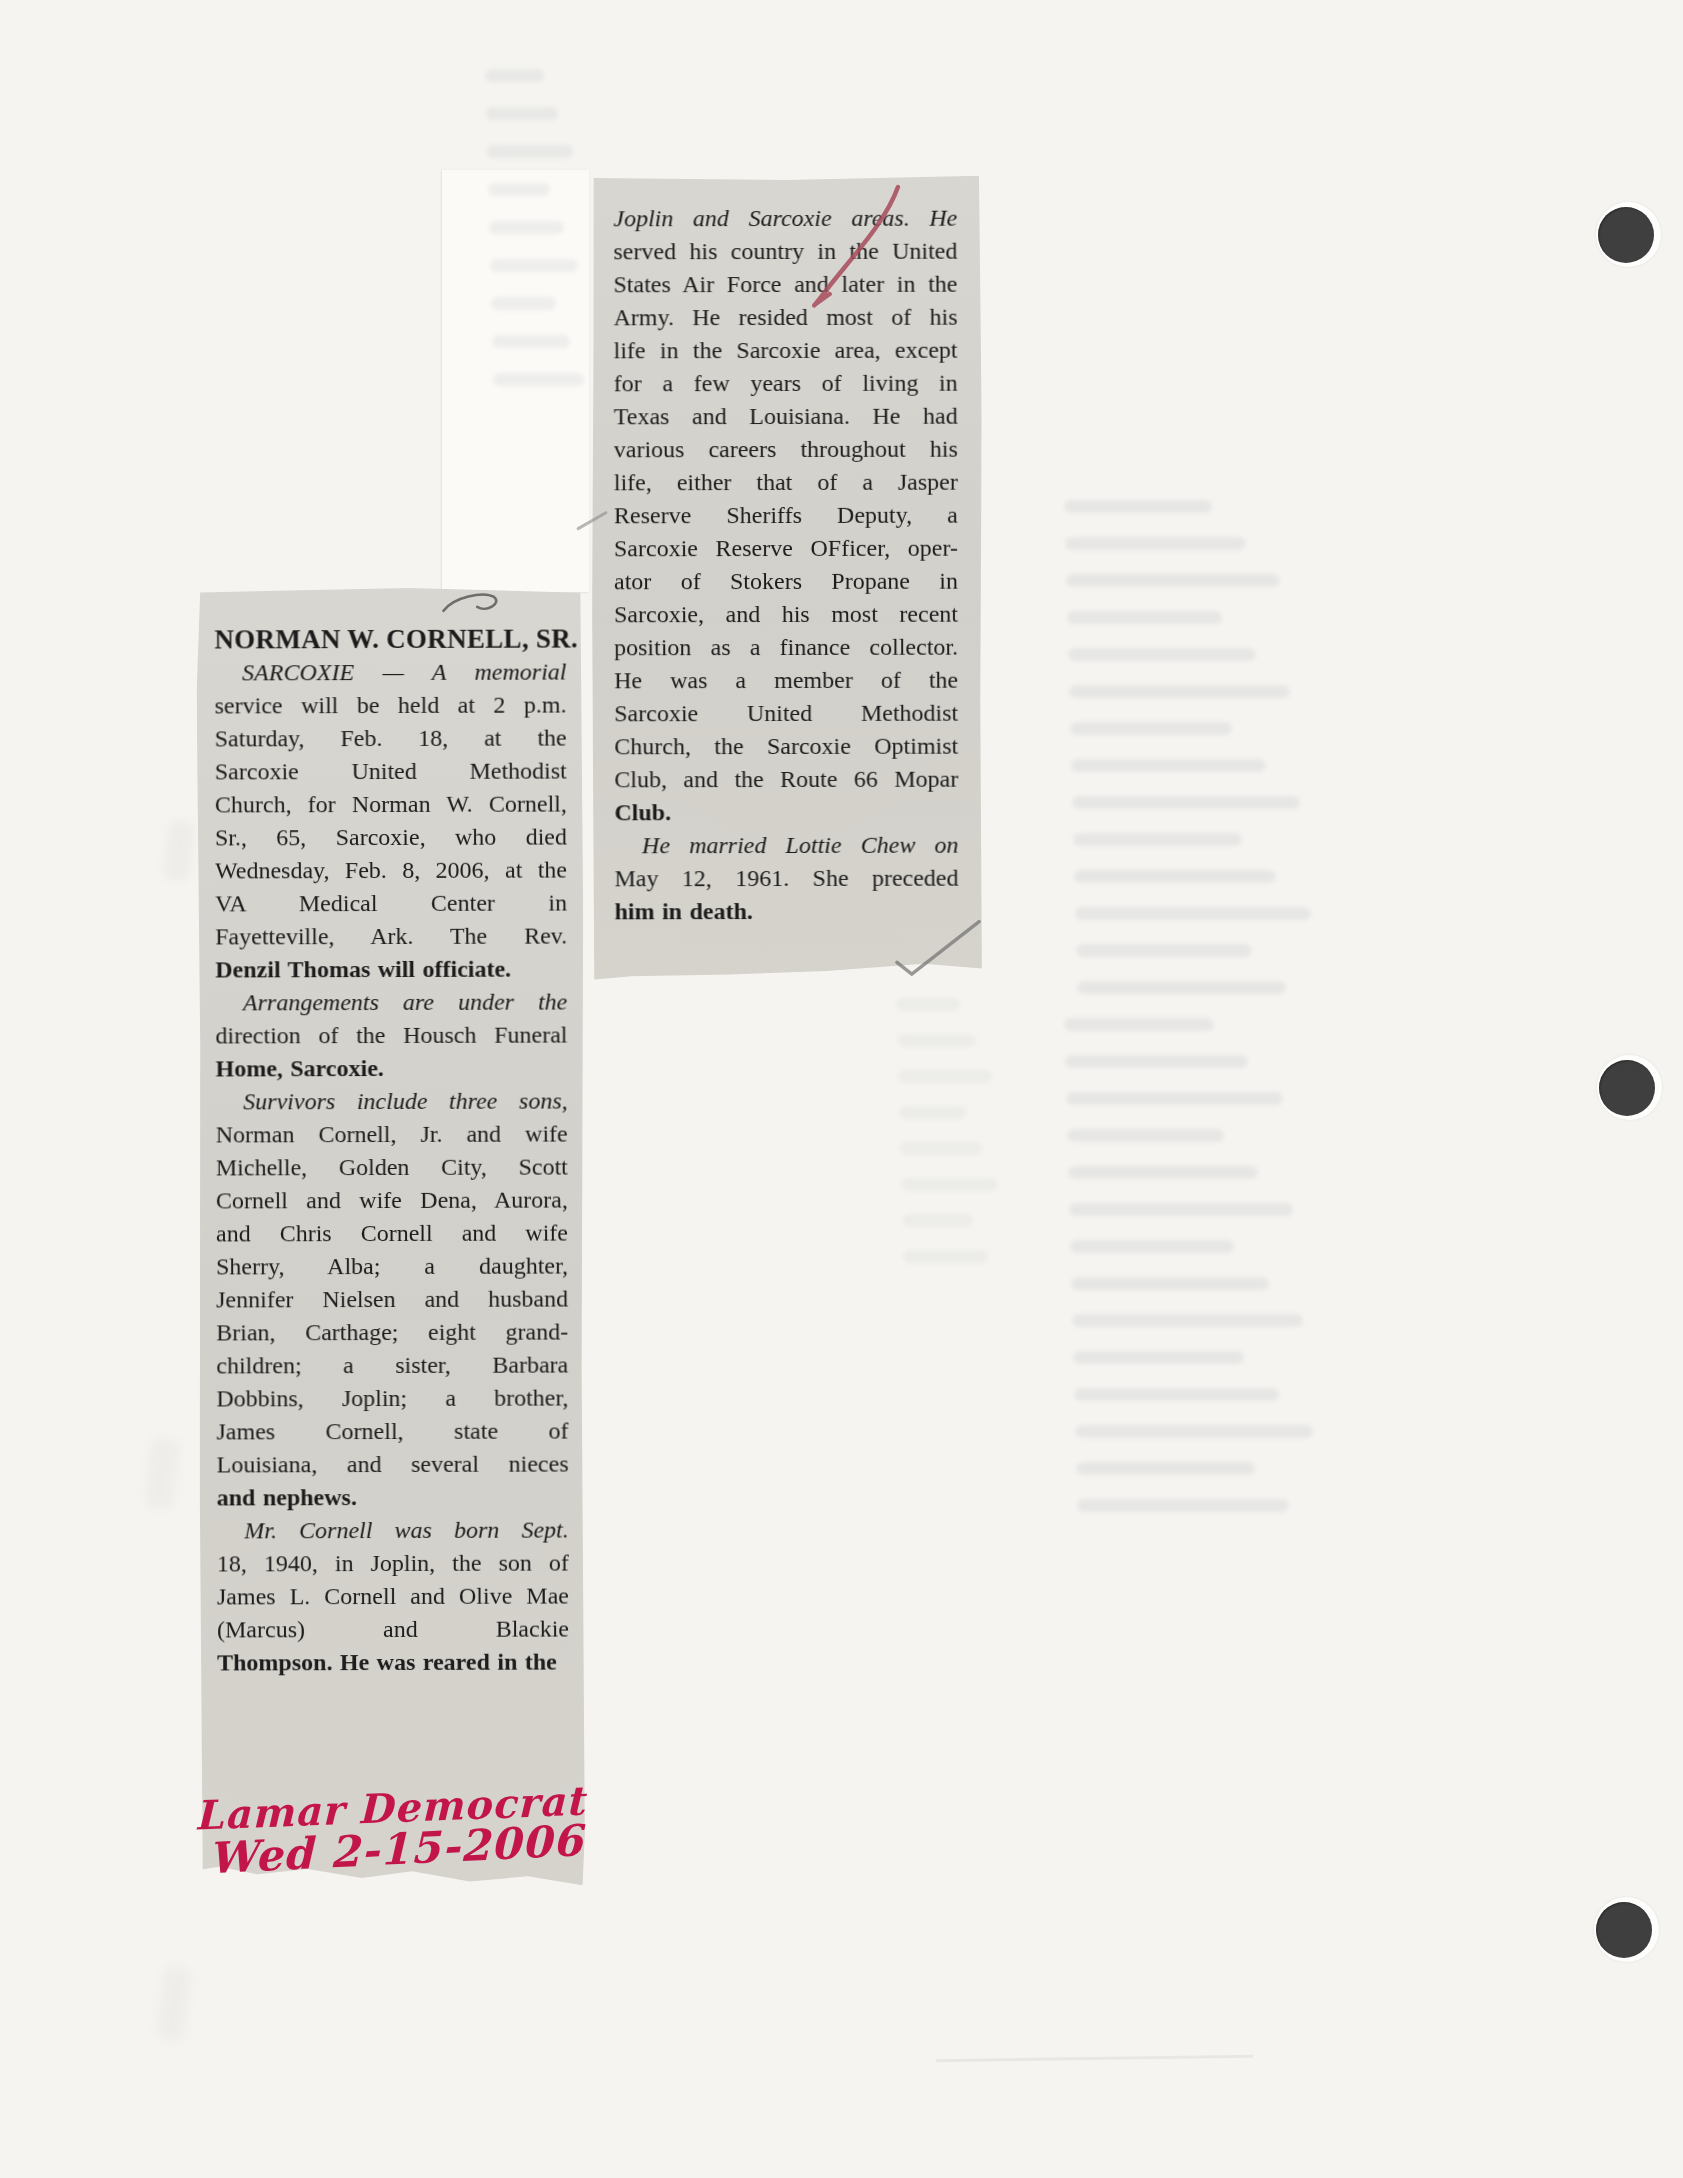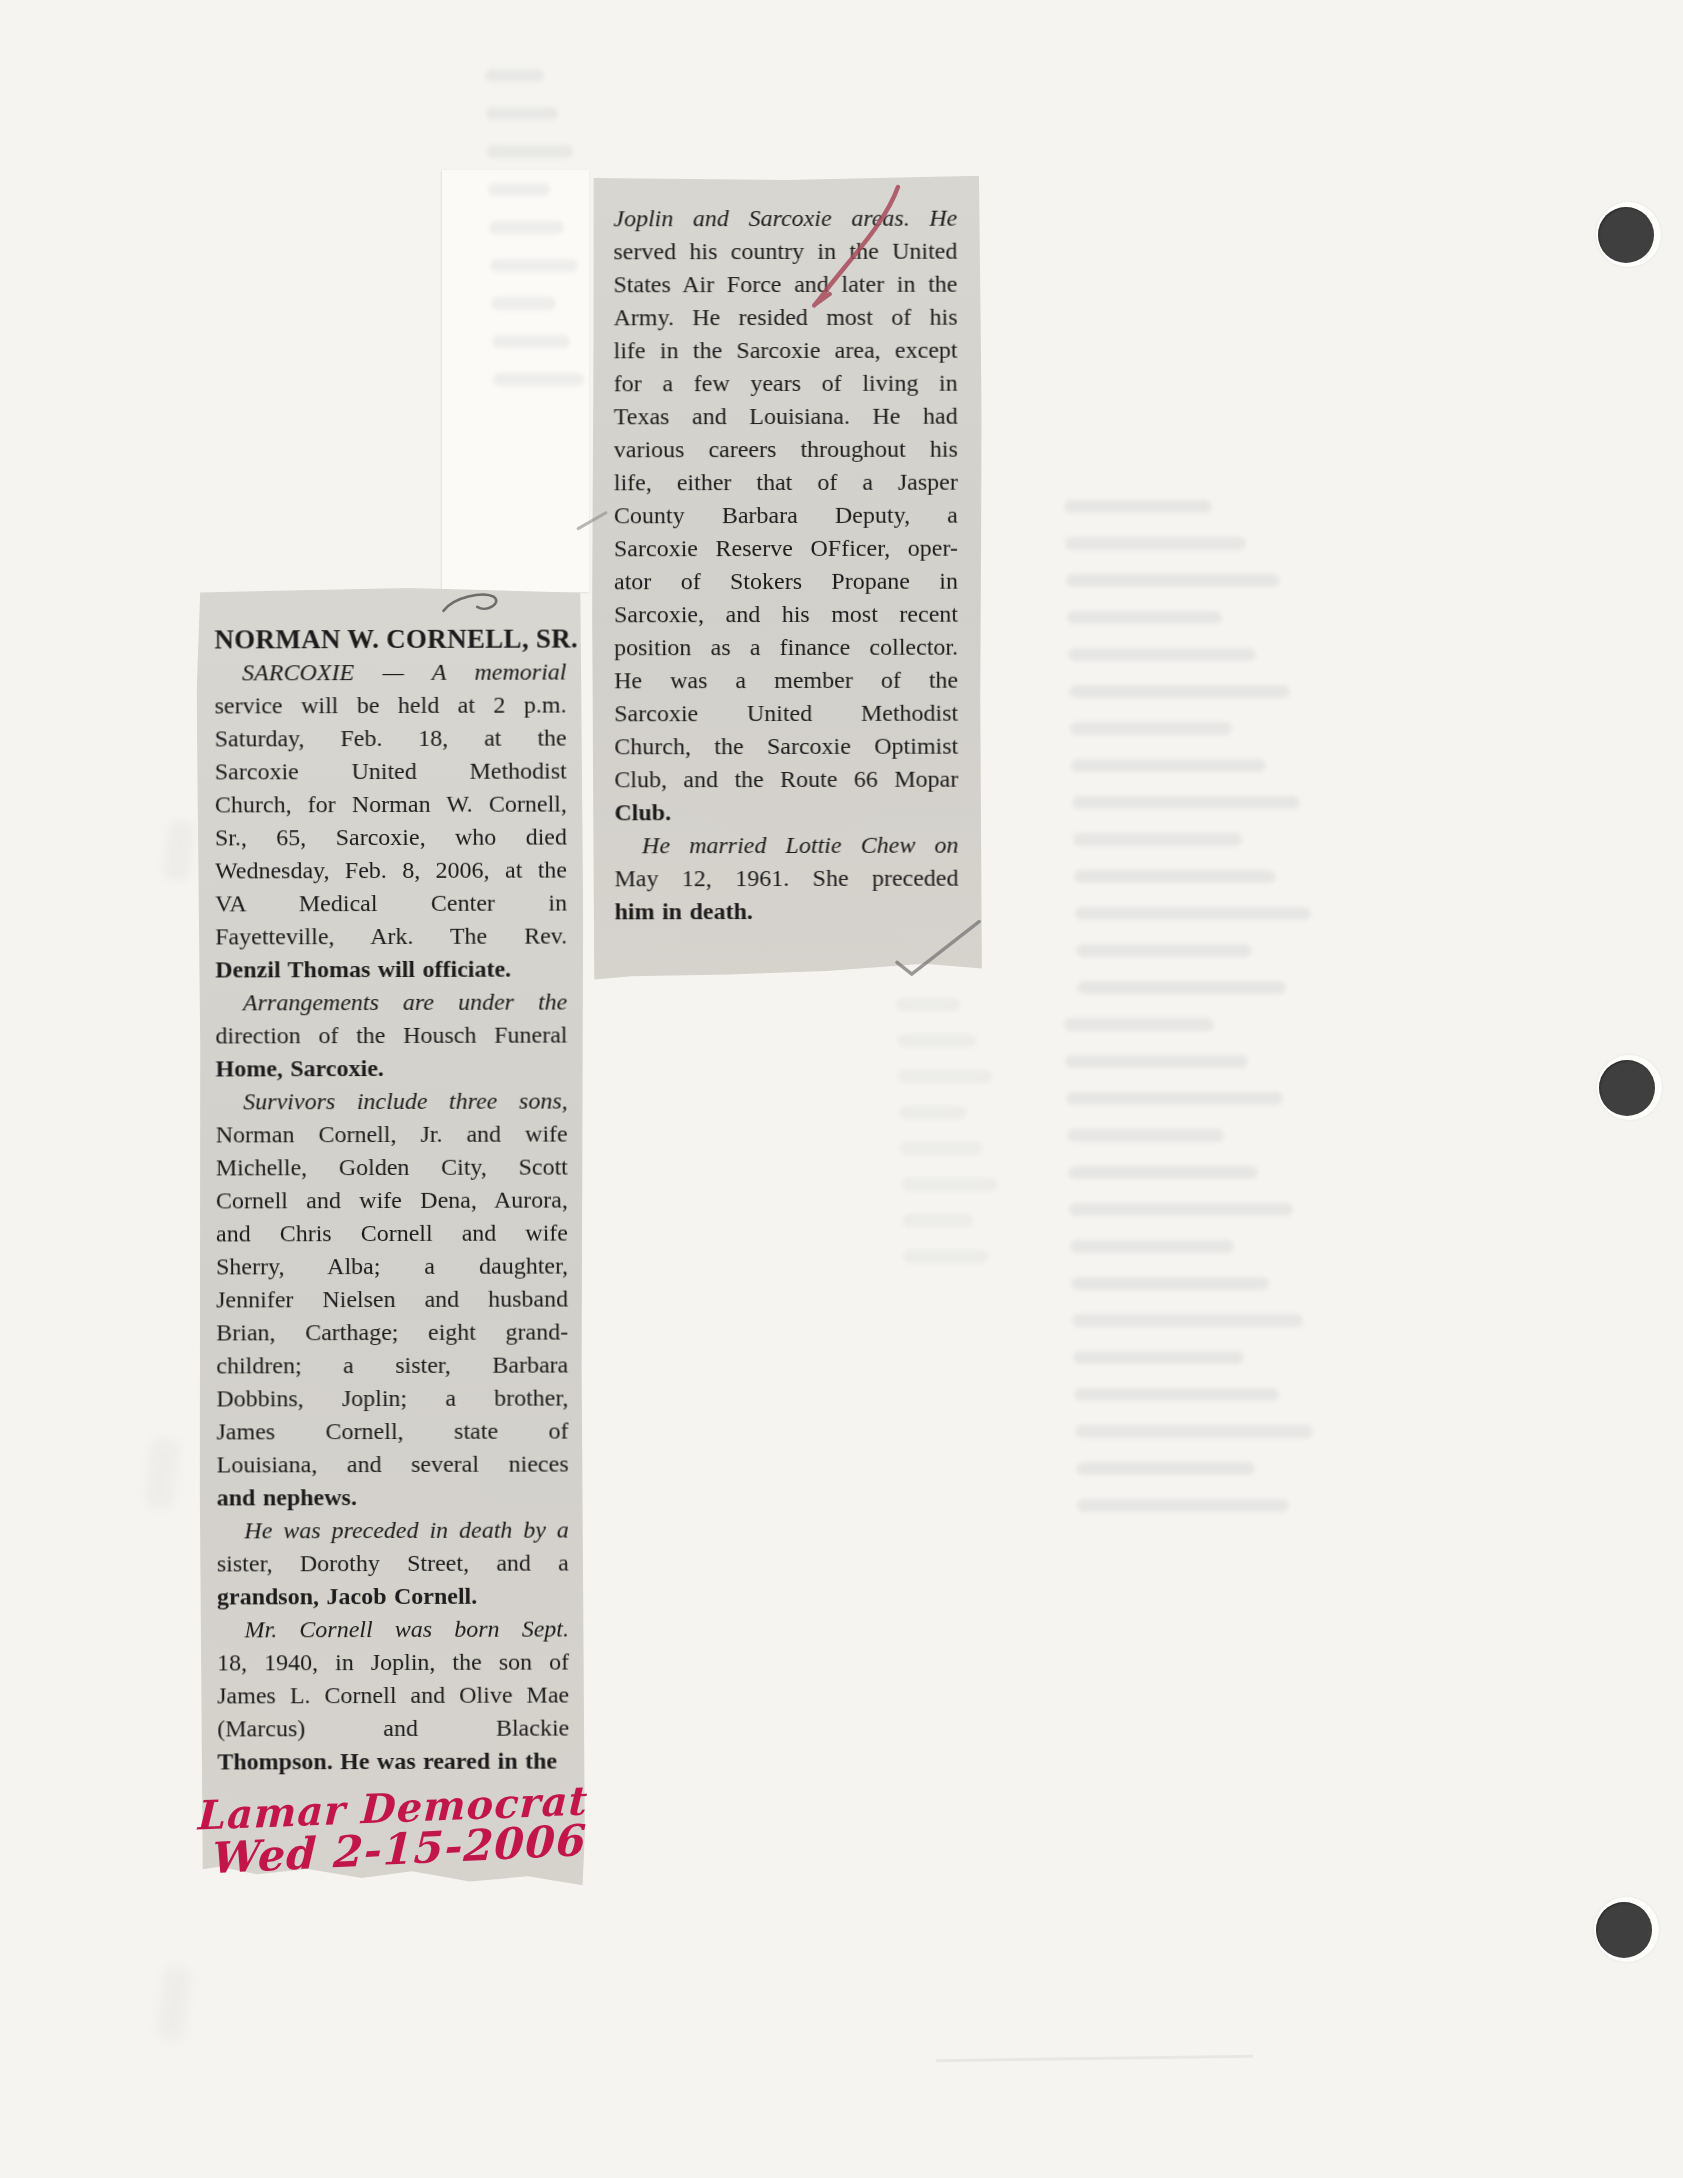--- a/index.html
+++ b/index.html
@@ -163,25 +163,20 @@
             <div class="line">Sherry, Alba; a daughter,</div>
             <div class="line">Jennifer Nielsen and husband</div>
             <div class="line">Brian, Carthage; eight grand-</div>
             <div class="line">children; a sister, Barbara</div>
             <div class="line">Dobbins, Joplin; a brother,</div>
             <div class="line">James Cornell, state of</div>
             <div class="line">Louisiana, and several nieces</div>
             <div class="line pend">and nephews.</div>
           </div>
           <div class="para">
-            <div class="line">He was preceded in death by a</div>
-            <div class="line">sister, Dorothy Street, and a</div>
-            <div class="line pend">grandson, Jacob Cornell.</div>
-          </div>
-          <div class="para">
             <div class="line">Mr. Cornell was born Sept.</div>
             <div class="line">18, 1940, in Joplin, the son of</div>
             <div class="line">James L. Cornell and Olive Mae</div>
             <div class="line">(Marcus) and Blackie</div>
             <div class="line pend">Thompson. He was reared in the</div>
           </div>
         </div>
     </div>
   </div>
 
@@ -191,21 +186,21 @@
           <div class="para no-indent">
             <div class="line">Joplin and Sarcoxie areas. He</div>
             <div class="line">served his country in the United</div>
             <div class="line">States Air Force and later in the</div>
             <div class="line">Army. He resided most of his</div>
             <div class="line">life in the Sarcoxie area, except</div>
             <div class="line">for a few years of living in</div>
             <div class="line">Texas and Louisiana. He had</div>
             <div class="line">various careers throughout his</div>
             <div class="line">life, either that of a Jasper</div>
-            <div class="line">County Barbara Deputy, a</div>
+            <div class="line">Reserve Sheriffs Deputy, a</div>
             <div class="line">Sarcoxie Reserve OFficer, oper-</div>
             <div class="line">ator of Stokers Propane in</div>
             <div class="line">Sarcoxie, and his most recent</div>
             <div class="line">position as a finance collector.</div>
             <div class="line">He was a member of the</div>
             <div class="line">Sarcoxie United Methodist</div>
             <div class="line">Church, the Sarcoxie Optimist</div>
             <div class="line">Club, and the Route 66 Mopar</div>
             <div class="line pend">Club.</div>
           </div>

